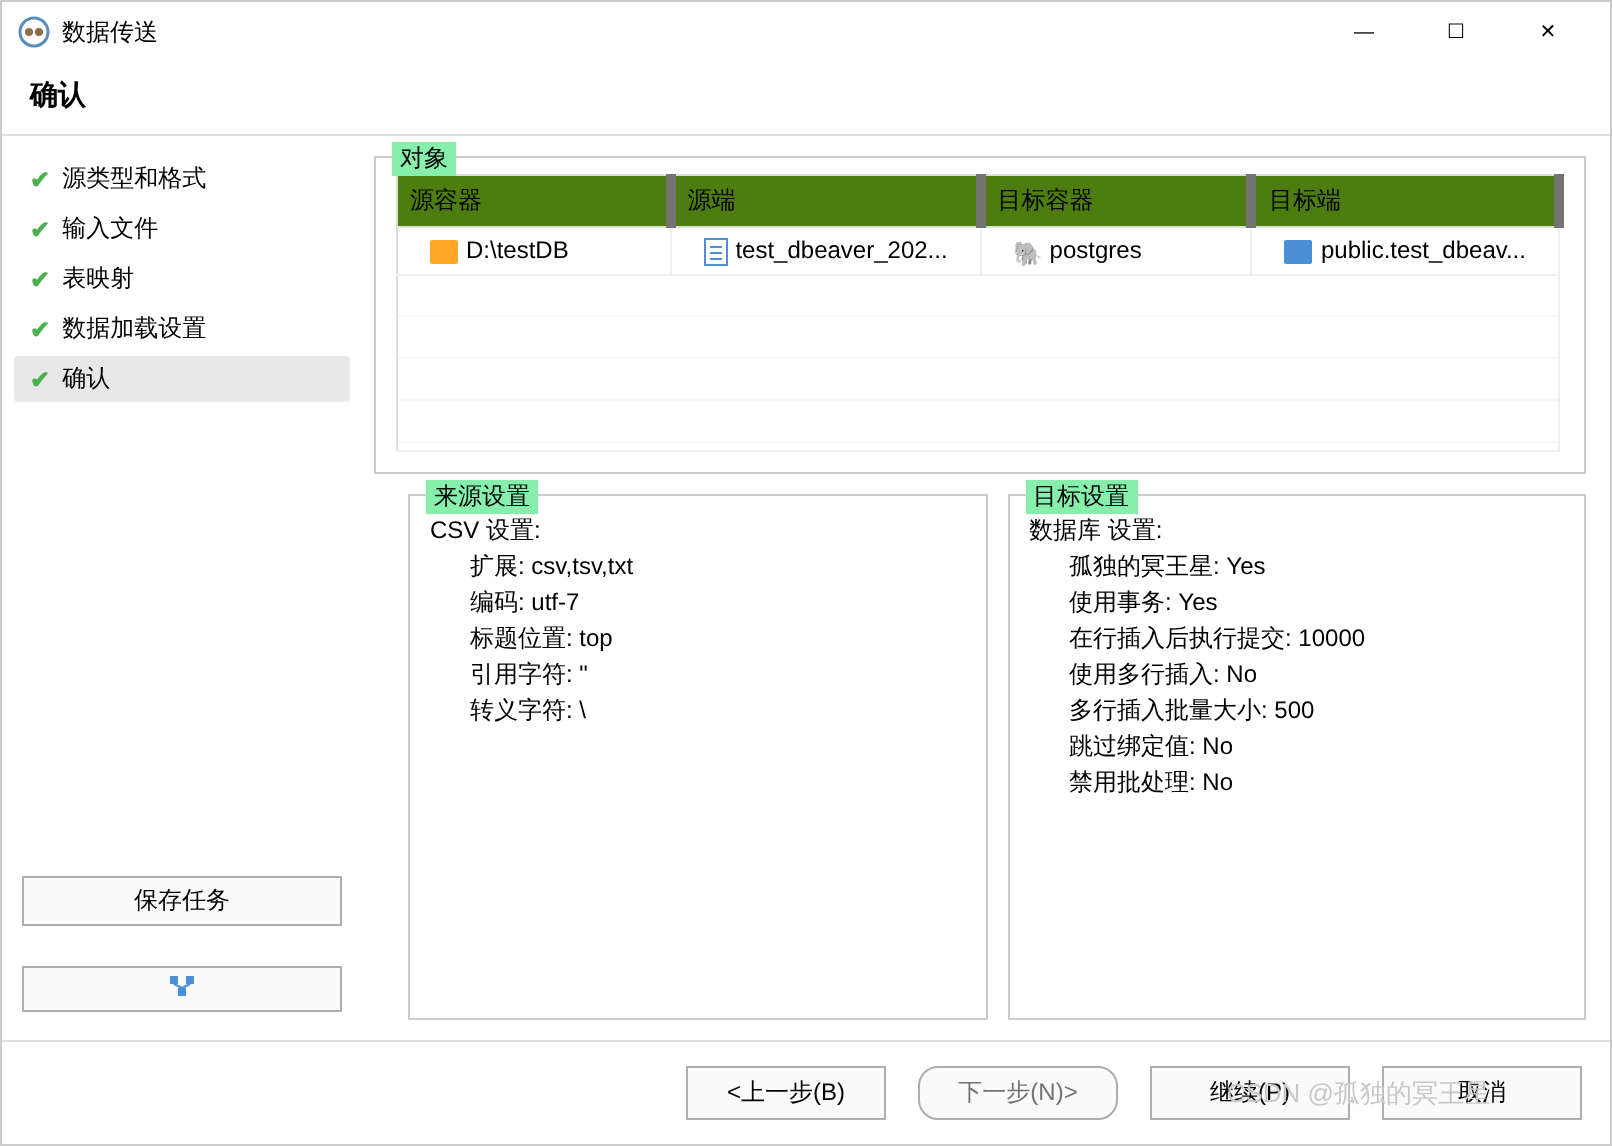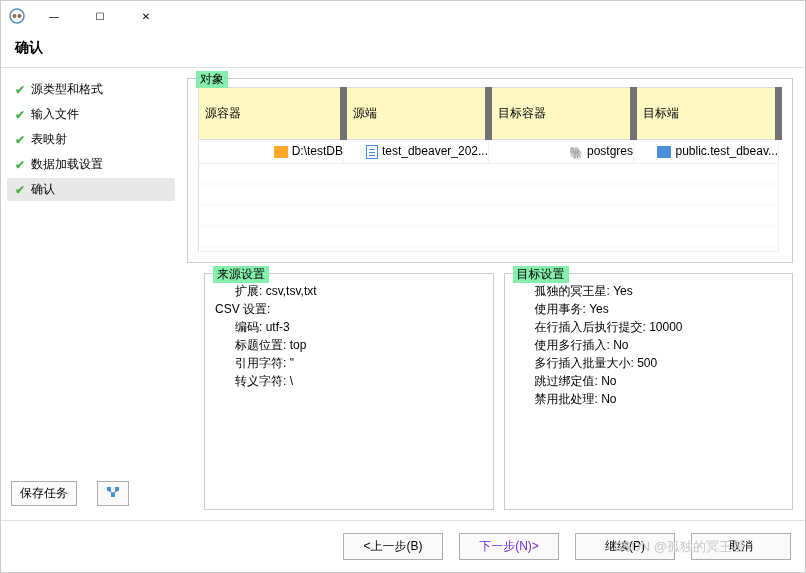--- a/index.html
+++ b/index.html
@@ -11,63 +11,64 @@
 .win-btns { display: flex; }
 .win-btn { width: 46px; height: 30px; display: flex; align-items: center; justify-content: center; font-family: "Segoe UI Symbol", sans-serif; font-size: 10px; }
 .header-block { padding: 8px 14px 10px; border-bottom: 1px solid #e0e0e0; }
 .header-title { font-size: 14px; font-weight: bold; }
 .header-sub { font-size: 12px; color: #333; margin-top: 2px; }
 .body { flex: 1; display: flex; overflow: hidden; }
 .sidebar { width: 180px; padding: 10px 6px; display: flex; flex-direction: column; }
 .step { display: flex; align-items: center; padding: 3px 8px; margin-bottom: 2px; border-radius: 2px; }
 .step .check { color: #4caf50; font-weight: bold; margin-right: 6px; font-size: 12px; }
 .step.active { background: #e8e8e8; }
-.sidebar-bottom { margin-top: auto; display: flex; gap: 20px; padding: 4px; }
+.sidebar-bottom { margin-top: auto; display: flex; gap: 20px; padding: 4px; flex-direction: column; }
 .btn { background: #fafafa; border: 1px solid #adadad; padding: 4px 12px; font-size: 12px; cursor: default; }
 .btn.small { padding: 3px 8px; }
 .main { flex: 1; padding: 10px 12px 10px 6px; display: flex; flex-direction: column; gap: 10px; overflow: hidden; }
 .group { border: 1px solid #ccc; padding: 8px 10px 10px; position: relative; }
 .group-label { position: absolute; top: -8px; left: 8px; background: #86efac; padding: 0 4px; font-size: 12px; }
 .objects-group { flex: 0 0 auto; }
 .table { border: 1px solid #ddd; width: 100%; border-collapse: collapse; }
-.table th { text-align: left; font-weight: normal; padding: 17px 6px; background: #fef9c3; border-bottom: 1px solid #ddd; border-right: 7px solid #737373; font-size: 12px; }
-.table td { padding: 4px 0; border-bottom: 1px solid #f0f0f0; border-right: 1px solid #f0f0f0; font-size: 12px; white-space: nowrap; overflow: hidden; text-overflow: ellipsis; text-align: right; }
+.table th { text-align: left; font-weight: normal; padding: 4px 6px; background: #4d7c0f; border-bottom: 1px solid #ddd; border-right: 5px solid #737373; font-size: 12px; }
+.table td { padding: 4px 16px; border-bottom: 1px solid #f0f0f0; border-right: 1px solid #f0f0f0; font-size: 12px; white-space: nowrap; overflow: hidden; text-overflow: ellipsis; }
 .row-icon { display: inline-block; width: 14px; height: 12px; vertical-align: middle; margin-right: 4px; }
 .folder-icon { background: #ffa726; border-radius: 1px; position: relative; }
 .file-icon { border: 1px solid #4a90d9; background: #fff; width: 12px; height: 14px; position: relative; }
 .file-icon::after { content: ""; position: absolute; top: 3px; left: 2px; right: 2px; height: 1px; background: #4a90d9; box-shadow: 0 3px 0 #4a90d9, 0 6px 0 #4a90d9; }
 .pg-icon { color: #336791; }
 .tbl-icon { background: #4a90d9; width: 14px; height: 12px; border-radius: 1px; }
 .empty-rows { height: 88px; background: repeating-linear-gradient(#fff, #fff 20px, #f7f7f7 20px, #f7f7f7 21px); }
 .settings-row { display: flex; gap: 10px; flex: 1; min-height: 0; margin-left: 17px; }
 .settings-row .group { flex: 1; display: flex; flex-direction: column; }
 .settings-body { flex: 1; overflow-y: scroll; font-size: 12px; line-height: 1.5; padding-right: 2px; }
 .settings-body .line { white-space: pre; }
 .indent1 { padding-left: 20px; }
 .footer { border-top: 1px solid #e0e0e0; padding: 12px 14px; display: flex; justify-content: flex-end; gap: 16px; align-items: center; }
 .footer .btn { min-width: 100px; }
-.btn.disabled { color: #6d28d9; }
+.btn.disabled { color: #737373; border-radius: 10px; }
 .watermark { position: absolute; right: 60px; bottom: 16px; color: #c8c8c8; font-size: 13px; pointer-events: none; }
 ::-webkit-scrollbar { width: 16px; }
 ::-webkit-scrollbar-track { background: #f0f0f0; }
 ::-webkit-scrollbar-thumb { background: #c0c0c0; }
 ::-webkit-scrollbar-button { background: #f0f0f0; height: 16px; }
 </style>
 </head>
 <body>
 
 <div class="window">
   <div class="titlebar">
     <span class="app-icon">
       <svg width="16" height="16" viewBox="0 0 16 16">
           <circle cx="8" cy="8" r="7" fill="#fff" stroke="#5a8db8" stroke-width="1.5"></circle>
           <circle cx="5.5" cy="8" r="2" fill="#8b6f47"></circle>
           <circle cx="10.5" cy="8" r="2" fill="#8b6f47"></circle>
         </svg>
     </span>
+    <span class="title">数据传送</span>
     <div class="win-btns">
       <div class="win-btn">—</div>
       <div class="win-btn">☐</div>
       <div class="win-btn">✕</div>
     </div>
   </div>
 
   <div class="header-block">
     <div class="header-title">确认</div>
   </div>
@@ -138,32 +139,33 @@
                 <td colspan="4" class="empty-rows"></td>
               </tr>
           </tbody>
         </table>
       </div>
 
       <div class="settings-row">
         <div class="group">
           <span class="group-label">来源设置</span>
           <div class="settings-body">
+            <div class="line">CSV 设置:</div>
             <div class="line indent1">扩展: csv,tsv,txt</div>
-            <div class="line">CSV 设置:</div>
-            <div class="line indent1">编码: utf-3</div>
+            <div class="line indent1">编码: utf-7</div>
             <div class="line indent1">标题位置: top</div>
             <div class="line indent1">引用字符: "</div>
             <div class="line indent1">转义字符: \</div>
           </div>
         </div>
 
         <div class="group">
           <span class="group-label">目标设置</span>
           <div class="settings-body">
+            <div class="line">数据库 设置:</div>
             <div class="line indent1">孤独的冥王星: Yes</div>
             <div class="line indent1">使用事务: Yes</div>
             <div class="line indent1">在行插入后执行提交: 10000</div>
             <div class="line indent1">使用多行插入: No</div>
             <div class="line indent1">多行插入批量大小: 500</div>
             <div class="line indent1">跳过绑定值: No</div>
             <div class="line indent1">禁用批处理: No</div>
           </div>
         </div>
       </div>

